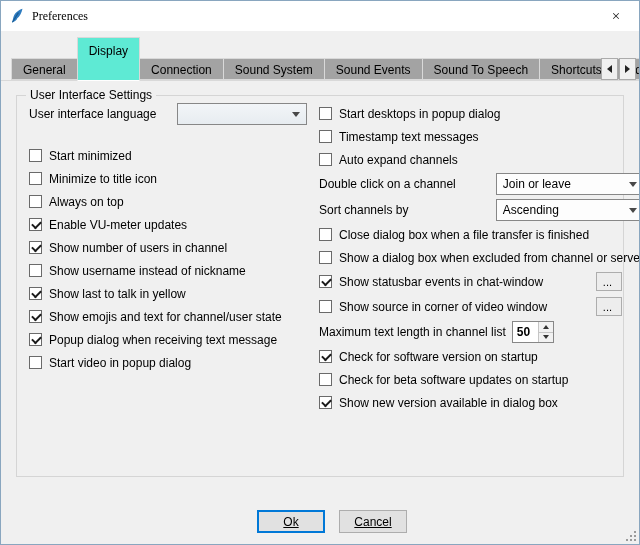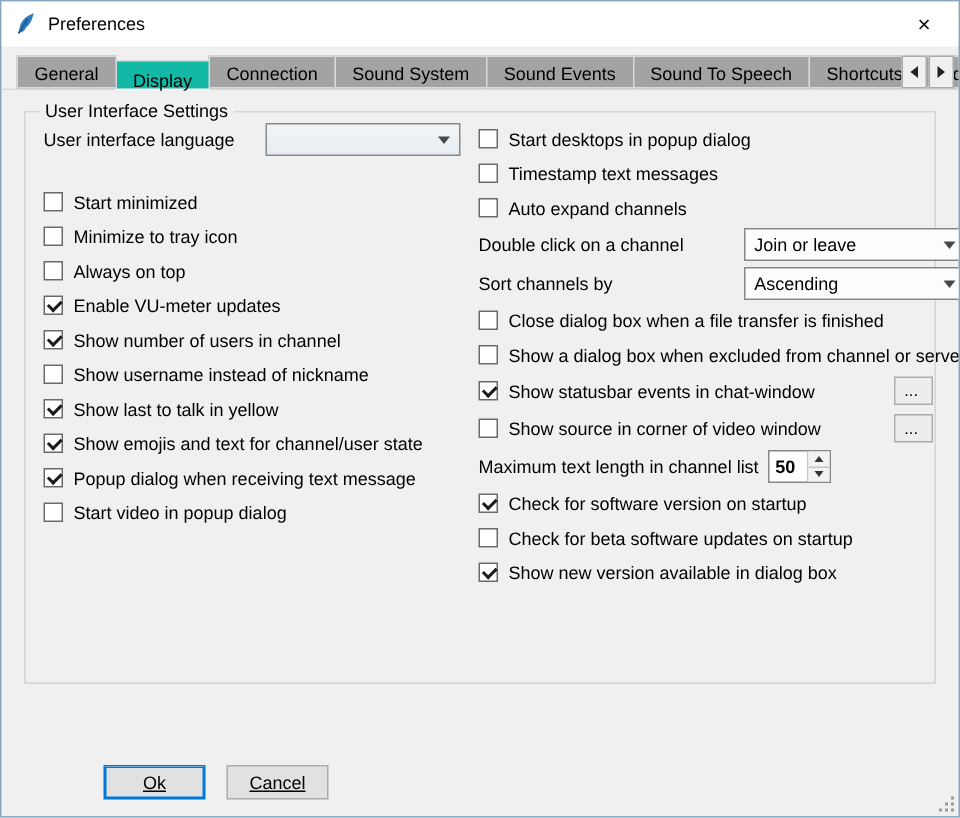--- a/index.html
+++ b/index.html
@@ -19,20 +19,21 @@
     position: relative;
     display: flex; flex-direction: column;
     overflow: hidden;
   }
   
   .titlebar {
     flex: 0 0 30px; height: 30px;
     background: #ffffff;
     display: flex; align-items: center;
     padding-left: 8px;
+    font-family: Liberation Serif, serif;
   }
   .app-icon { width: 16px; height: 16px; margin-right: 7px; display: inline-flex; }
   .close {
     margin-left: auto; width: 46px; height: 30px;
     display: flex; align-items: center; justify-content: center;
     font-size: 15px; color: #111;
   }
   
   .tabbar {
     flex: 0 0 28px;
@@ -43,22 +44,22 @@
   .tab {
     flex: 0 0 auto;
     height: 22px; padding: 4px 11px 0;
     background: #a3a3a3;
     border: 1px solid #d9d9d9;
     margin-right: -1px;
     white-space: nowrap;
     position: relative;
   }
   .tab.active {
-    height: 20px; padding-top: 6px;
-    background: #14b8a6;
+    height: 44px; padding-top: 6px;
+    background: #5eead4;
     border-bottom: 1px solid #ffffff;
     margin-bottom: -1px;
     z-index: 3;
   }
   .tabscroll { position: absolute; right: 3px; bottom: 0; display: flex; z-index: 6; }
   .tsbtn {
     width: 17px; height: 22px; margin-left: 1px;
     background: #f0f0f0; border: 1px solid #ababab;
     display: flex; align-items: center; justify-content: center;
   }
@@ -121,22 +122,22 @@
   .spin { display: flex; margin-left: 6px; height: 22px; border: 1px solid #878787; background: #fff; font-weight: bold; }
   .spin-val { width: 25px; display: flex; align-items: center; padding-left: 4px; }
   .spin-btns { display: flex; flex-direction: column; width: 15px; border-left: 1px solid #c5c5c5; }
   .spin-up, .spin-down { flex: 1; background: #f2f2f2; display: flex; align-items: center; justify-content: center; }
   .spin-up { border-bottom: 1px solid #c5c5c5; }
   .tri-up { width: 0; height: 0; border-left: 3px solid transparent; border-right: 3px solid transparent; border-bottom: 4px solid #333; }
   .tri-down { width: 0; height: 0; border-left: 3px solid transparent; border-right: 3px solid transparent; border-top: 4px solid #333; }
   
   .footer {
     position: absolute; left: 0; right: 0; bottom: 11px;
-    display: flex; justify-content: flex-start; gap: 14px;
-    padding-left: 68px;
+    display: flex; justify-content: center; gap: 14px;
+    padding-left: 24px;
   }
   .btn {
     min-width: 68px; height: 23px;
     background: #e1e1e1; border: 1px solid #adadad;
     display: flex; align-items: center; justify-content: center;
   }
   .btn-default { border: 1px solid #0078d7; box-shadow: inset 0 0 0 1px #0078d7; }
   .mn { text-decoration: underline; }
   
   .grip { position: absolute; right: 2px; bottom: 2px; width: 13px; height: 13px; }
@@ -191,21 +192,21 @@
               <span class="combo-arrow"></span>
             </div>
           </div>
 
           <label class="row">
             <span class="cb"></span>
             <span class="lbl">Start minimized</span>
           </label>
           <label class="row">
             <span class="cb"></span>
-            <span class="lbl">Minimize to tray icon</span>
+            <span class="lbl">Minimize to title icon</span>
           </label>
           <label class="row">
             <span class="cb"></span>
             <span class="lbl">Always on top</span>
           </label>
           <label class="row">
             <span class="cb checked"></span>
             <span class="lbl">Enable VU-meter updates</span>
           </label>
           <label class="row">

